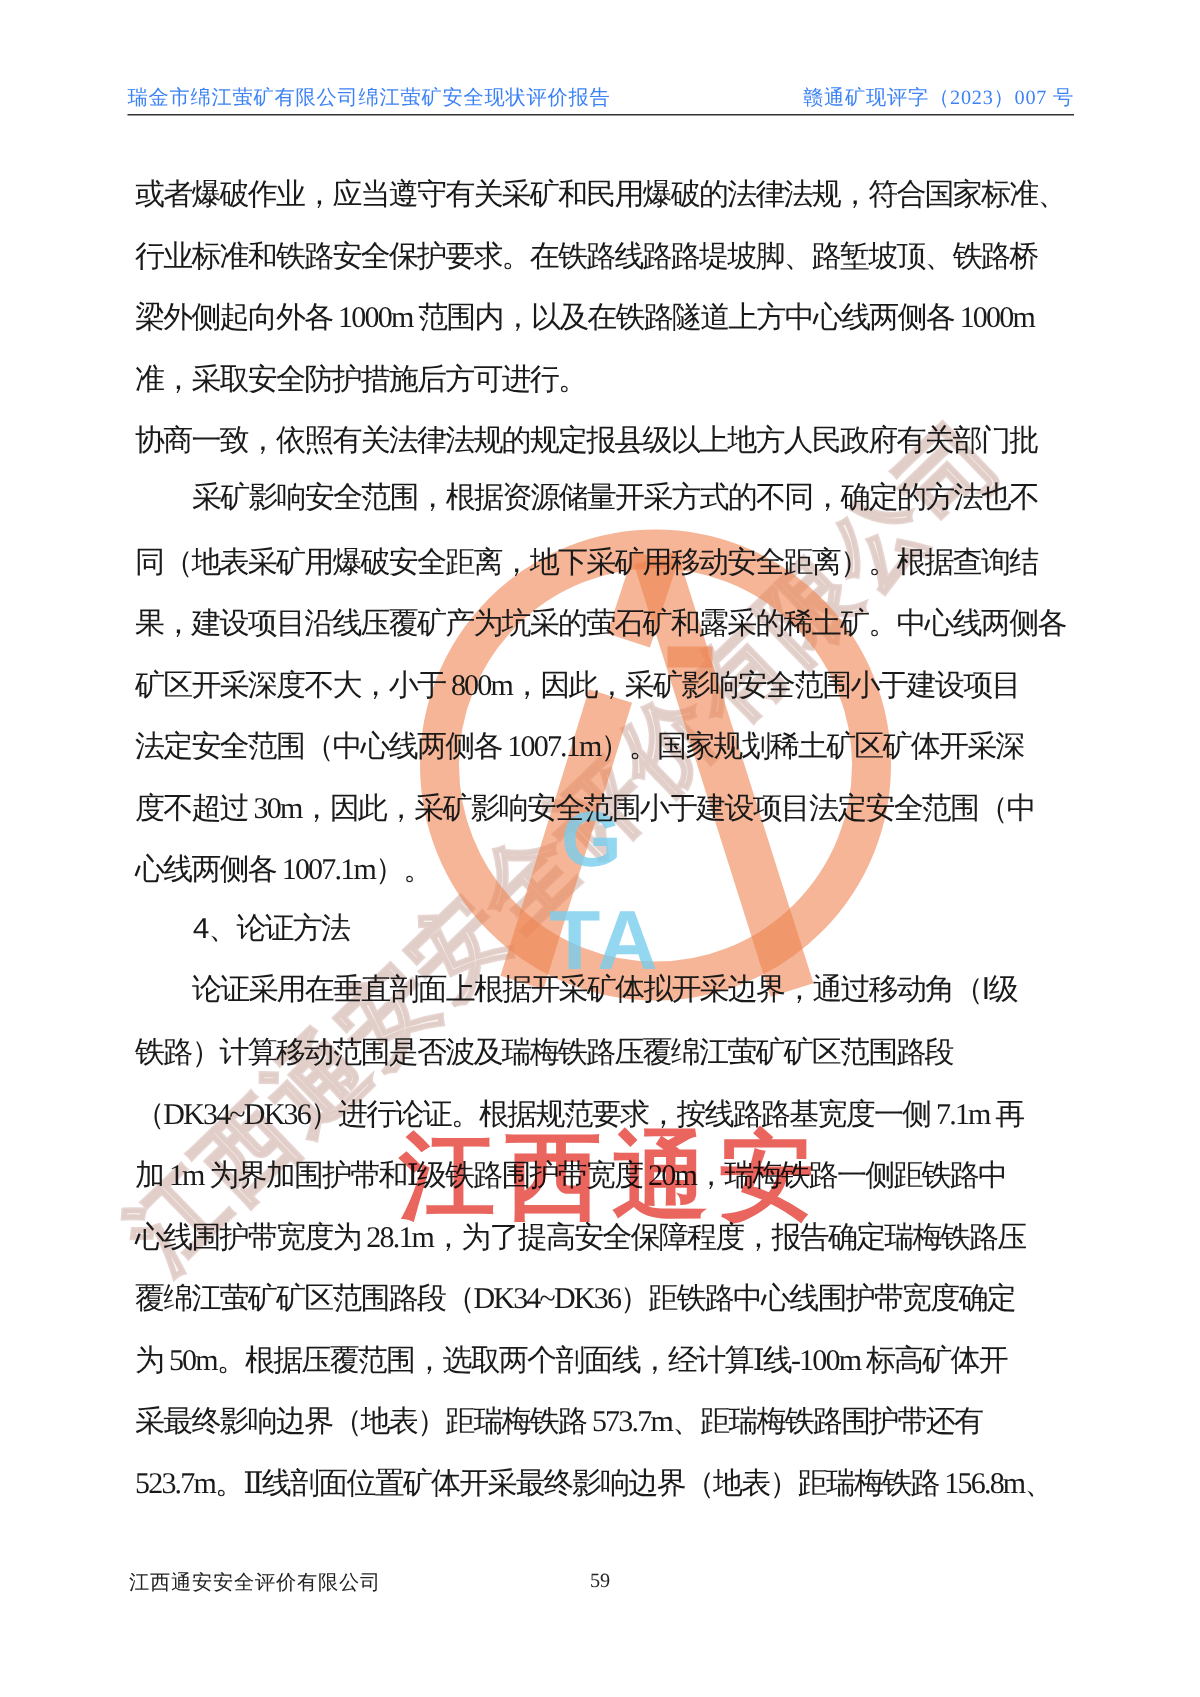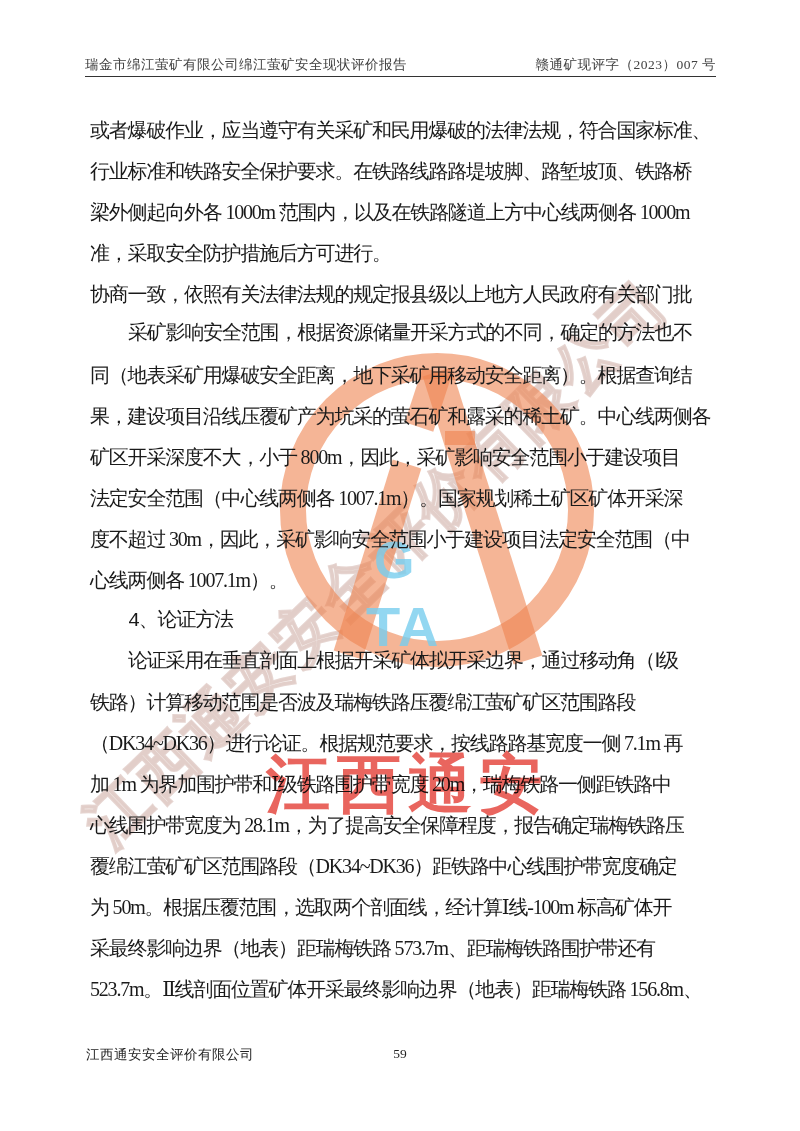--- a/index.html
+++ b/index.html
@@ -8,21 +8,21 @@
     width:800px;height:1131px;
     background:#ffffff;
     overflow:hidden;
     font-family:"Liberation Serif","DejaVu Serif",serif;
     color:#1a1a1a;
   }
   
   .hdr{
     position:absolute;top:56px;left:85px;right:84px;
     display:flex;justify-content:space-between;
-    font-size:13.5px;letter-spacing:0.5px;color:#404040;
+    font-size:13.5px;letter-spacing:0.5px;color:#3b82f6;
     z-index:2;
   }
   .hdr-rule{
     position:absolute;top:76px;left:85px;right:84px;
     border-top:1.6px solid #333;
     z-index:2;
   }
   
   .textblock{
     position:absolute;top:110px;left:90px;width:628px;

